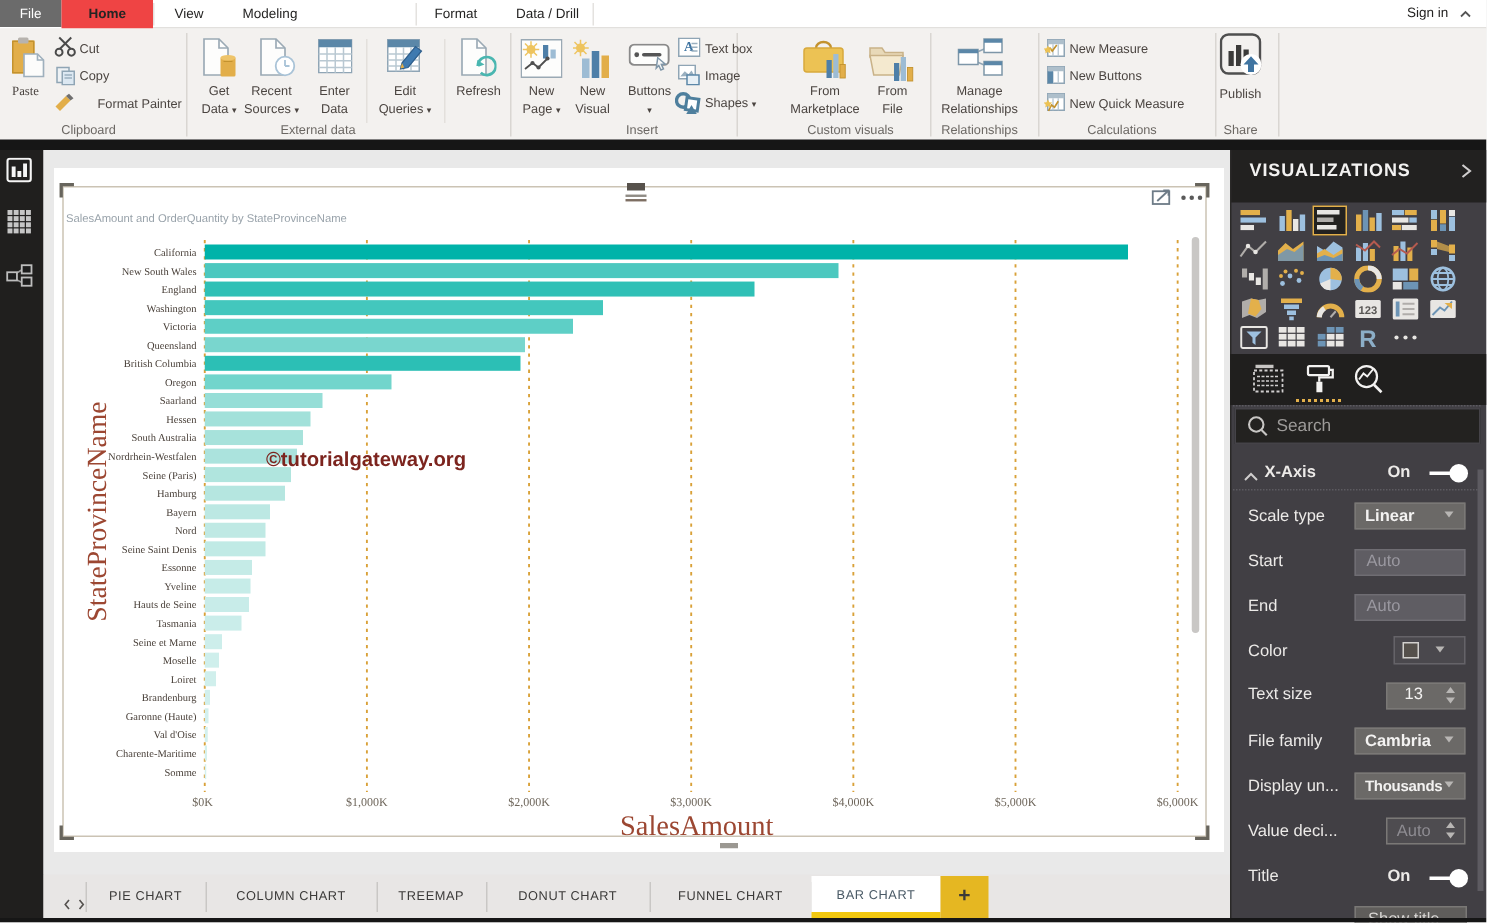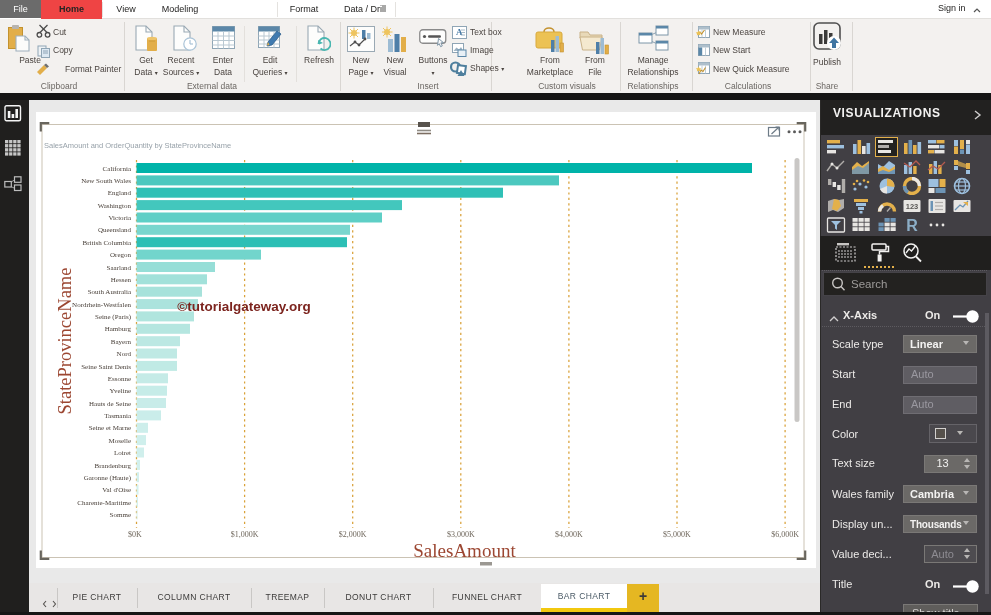--- a/index.html
+++ b/index.html
@@ -46,21 +46,21 @@
 <div class="glbl" style="left:653px;top:81px;">Relationships</div>
 <div class="glbl" style="left:748px;top:81px;">Calculations</div>
 <div class="glbl" style="left:827px;top:81px;">Share</div>
 <div class="abs" style="left:6px;top:24px;width:26px;height:30px;"><svg width="26" height="30">
 <rect x="2" y="3" width="15" height="22" rx="1" fill="#e2ae49"></rect>
 <rect x="2.5" y="3.5" width="14" height="21" fill="none" stroke="#c3922e" stroke-width="1"></rect>
 <rect x="6" y="1" width="7" height="4" rx="1" fill="#b7b3ae"></rect>
 <path d="M10 12 h9 l4 4 v11 h-13 z" fill="#fcfcfb" stroke="#9fb0bd" stroke-width="1.1"></path>
 <path d="M19 12 v4 h4" fill="none" stroke="#9fb0bd" stroke-width="1.1"></path>
 </svg></div>
-<div class="biglbl" style="left:30px;top:55px;">Paste</div>
+<div class="biglbl" style="left:17px;top:55px;font-family:Liberation Serif, serif;">Paste</div>
 <div class="abs" style="left:36px;top:24px;width:15px;height:14px;"><svg width="15" height="14">
 <line x1="3.5" y1="1" x2="11" y2="8.5" stroke="#4a4a4a" stroke-width="1.3"></line>
 <line x1="11.5" y1="1" x2="4" y2="8.5" stroke="#4a4a4a" stroke-width="1.3"></line>
 <circle cx="3.4" cy="10.8" r="2.3" fill="none" stroke="#4a4a4a" stroke-width="1.3"></circle>
 <circle cx="11.6" cy="10.8" r="2.3" fill="none" stroke="#4a4a4a" stroke-width="1.3"></circle>
 </svg></div>
 <div class="lbl" style="left:53px;top:26.5px;">Cut</div>
 <div class="abs" style="left:37px;top:44px;width:14px;height:13px;"><svg width="14" height="13">
 <rect x="1" y="1" width="8" height="10" fill="#eef2f5" stroke="#8fa5b5" stroke-width="1"></rect>
 <rect x="4.5" y="3.5" width="8" height="9" fill="#dce8f2" stroke="#8fa5b5" stroke-width="1"></rect>
@@ -228,21 +228,21 @@
         <path d="M2 8 l1.2 2.2 2.3.3 -1.7 1.7 .4 2.3 -2.2-1.1 -2.2 1.1 .4-2.3 -1.7-1.7 2.3-.3 z" fill="#ecc254" transform="translate(1,-1) scale(0.8)"></path>
       </svg></div>
 <div class="lbl" style="left:713px;top:26.5px;">New Measure</div>
 <div class="abs" style="left:696px;top:43px;width:15px;height:14px;"><svg width="15" height="14">
         <rect x="2.5" y="1.5" width="11" height="11" fill="#fff" stroke="#8fa5b5" stroke-width="1"></rect>
         <rect x="2.5" y="1.5" width="11" height="3" fill="#aebfcb"></rect>
         <line x1="6" y1="4.5" x2="6" y2="12.5" stroke="#b9c8d2" stroke-width="0.9"></line>
         <line x1="9.5" y1="4.5" x2="9.5" y2="12.5" stroke="#b9c8d2" stroke-width="0.9"></line>
         <rect x="2.5" y="4.5" width="3.5" height="8" fill="#5b87a8"></rect>
       </svg></div>
-<div class="lbl" style="left:713px;top:45px;">New Start</div>
+<div class="lbl" style="left:713px;top:45px;">New Buttons</div>
 <div class="abs" style="left:696px;top:61px;width:15px;height:14px;"><svg width="15" height="14">
         <rect x="2.5" y="1.5" width="11" height="11" fill="#fff" stroke="#8fa5b5" stroke-width="1"></rect>
         <rect x="2.5" y="1.5" width="11" height="3" fill="#aebfcb"></rect>
         <line x1="6" y1="4.5" x2="6" y2="12.5" stroke="#b9c8d2" stroke-width="0.9"></line>
         <line x1="9.5" y1="4.5" x2="9.5" y2="12.5" stroke="#b9c8d2" stroke-width="0.9"></line>
         <path d="M3 13 l2-4 2 1.5 2.5-4" stroke="#c3922e" stroke-width="1.1" fill="none"></path>
         <path d="M2 8 l1.2 2.2 2.3.3 -1.7 1.7 .4 2.3 -2.2-1.1 -2.2 1.1 .4-2.3 -1.7-1.7 2.3-.3 z" fill="#ecc254" transform="translate(1,-1) scale(0.8)"></path>
       </svg></div>
 <div class="lbl" style="left:713px;top:63.5px;">New Quick Measure</div>
 <div class="abs" style="left:813px;top:22px;width:30px;height:32px;"><svg width="30" height="32">
@@ -686,21 +686,21 @@
     <div class="abs" style="left:911px;top:398.0px;font-size:11px;color:#9a98a0;">Auto</div>
 <div class="ptxt" style="left:832px;top:427.5px;">Color</div>
 <div class="abs" style="left:929px;top:424px;width:48px;height:19px;background:#4a484d;border:1px solid #656368;box-sizing:border-box;"></div>
 <div class="abs" style="left:935px;top:428px;width:11px;height:11px;background:#55504b;border:1.5px solid #d2d0ce;box-sizing:border-box;"></div>
 <div class="abs" style="left:957px;top:431px;width:0;height:0;border-left:3.5px solid transparent;border-right:3.5px solid transparent;border-top:4.5px solid #b8b6b4;"></div>
 <div class="ptxt" style="left:832px;top:457px;text-align:center;">Text size</div>
 <div class="abs" style="left:924px;top:454.5px;width:53px;height:18px;background:#6b6967;border:1px solid #7a7876;box-sizing:border-box;"></div>
     <div class="abs" style="left:924px;top:457.0px;width:37px;text-align:center;font-size:11px;color:#f3f2f1;">13</div>
     <div class="abs" style="left:964px;top:457.5px;width:0;height:0;border-left:3.5px solid transparent;border-right:3.5px solid transparent;border-bottom:4.5px solid #b8b6b4;"></div>
     <div class="abs" style="left:964px;top:464.5px;width:0;height:0;border-left:3.5px solid transparent;border-right:3.5px solid transparent;border-top:4.5px solid #b8b6b4;"></div>
-<div class="ptxt" style="left:832px;top:488px;">Wales family</div>
+<div class="ptxt" style="left:832px;top:488px;">File family</div>
 <div class="abs" style="left:903px;top:485px;width:74px;height:18px;background:#6b6967;border:1px solid #7a7876;box-sizing:border-box;"></div>
     <div class="abs" style="left:910px;top:487.5px;font-size:11px;font-weight:bold;color:#f3f2f1;white-space:nowrap;">Cambria</div>
     <div class="abs" style="left:963px;top:491px;width:0;height:0;border-left:3.5px solid transparent;border-right:3.5px solid transparent;border-top:4.5px solid #b8b6b4;"></div>
 <div class="ptxt" style="left:832px;top:518px;">Display un...</div>
 <div class="abs" style="left:903px;top:515px;width:74px;height:18px;background:#6b6967;border:1px solid #7a7876;box-sizing:border-box;"></div>
     <div class="abs" style="left:910px;top:517.5px;font-size:11px;font-weight:bold;color:#f3f2f1;white-space:nowrap;"><span style="font-size:10px;letter-spacing:-0.2px;">Thousands</span></div>
     <div class="abs" style="left:963px;top:521px;width:0;height:0;border-left:3.5px solid transparent;border-right:3.5px solid transparent;border-top:4.5px solid #b8b6b4;"></div>
 <div class="ptxt" style="left:832px;top:548px;">Value deci...</div>
 <div class="abs" style="left:924px;top:545px;width:53px;height:18px;background:#4e4c50;border:1px solid #7a7876;box-sizing:border-box;"></div>
     <div class="abs" style="left:924px;top:547.5px;width:37px;text-align:center;font-size:11px;color:#8e8c92;">Auto</div>

